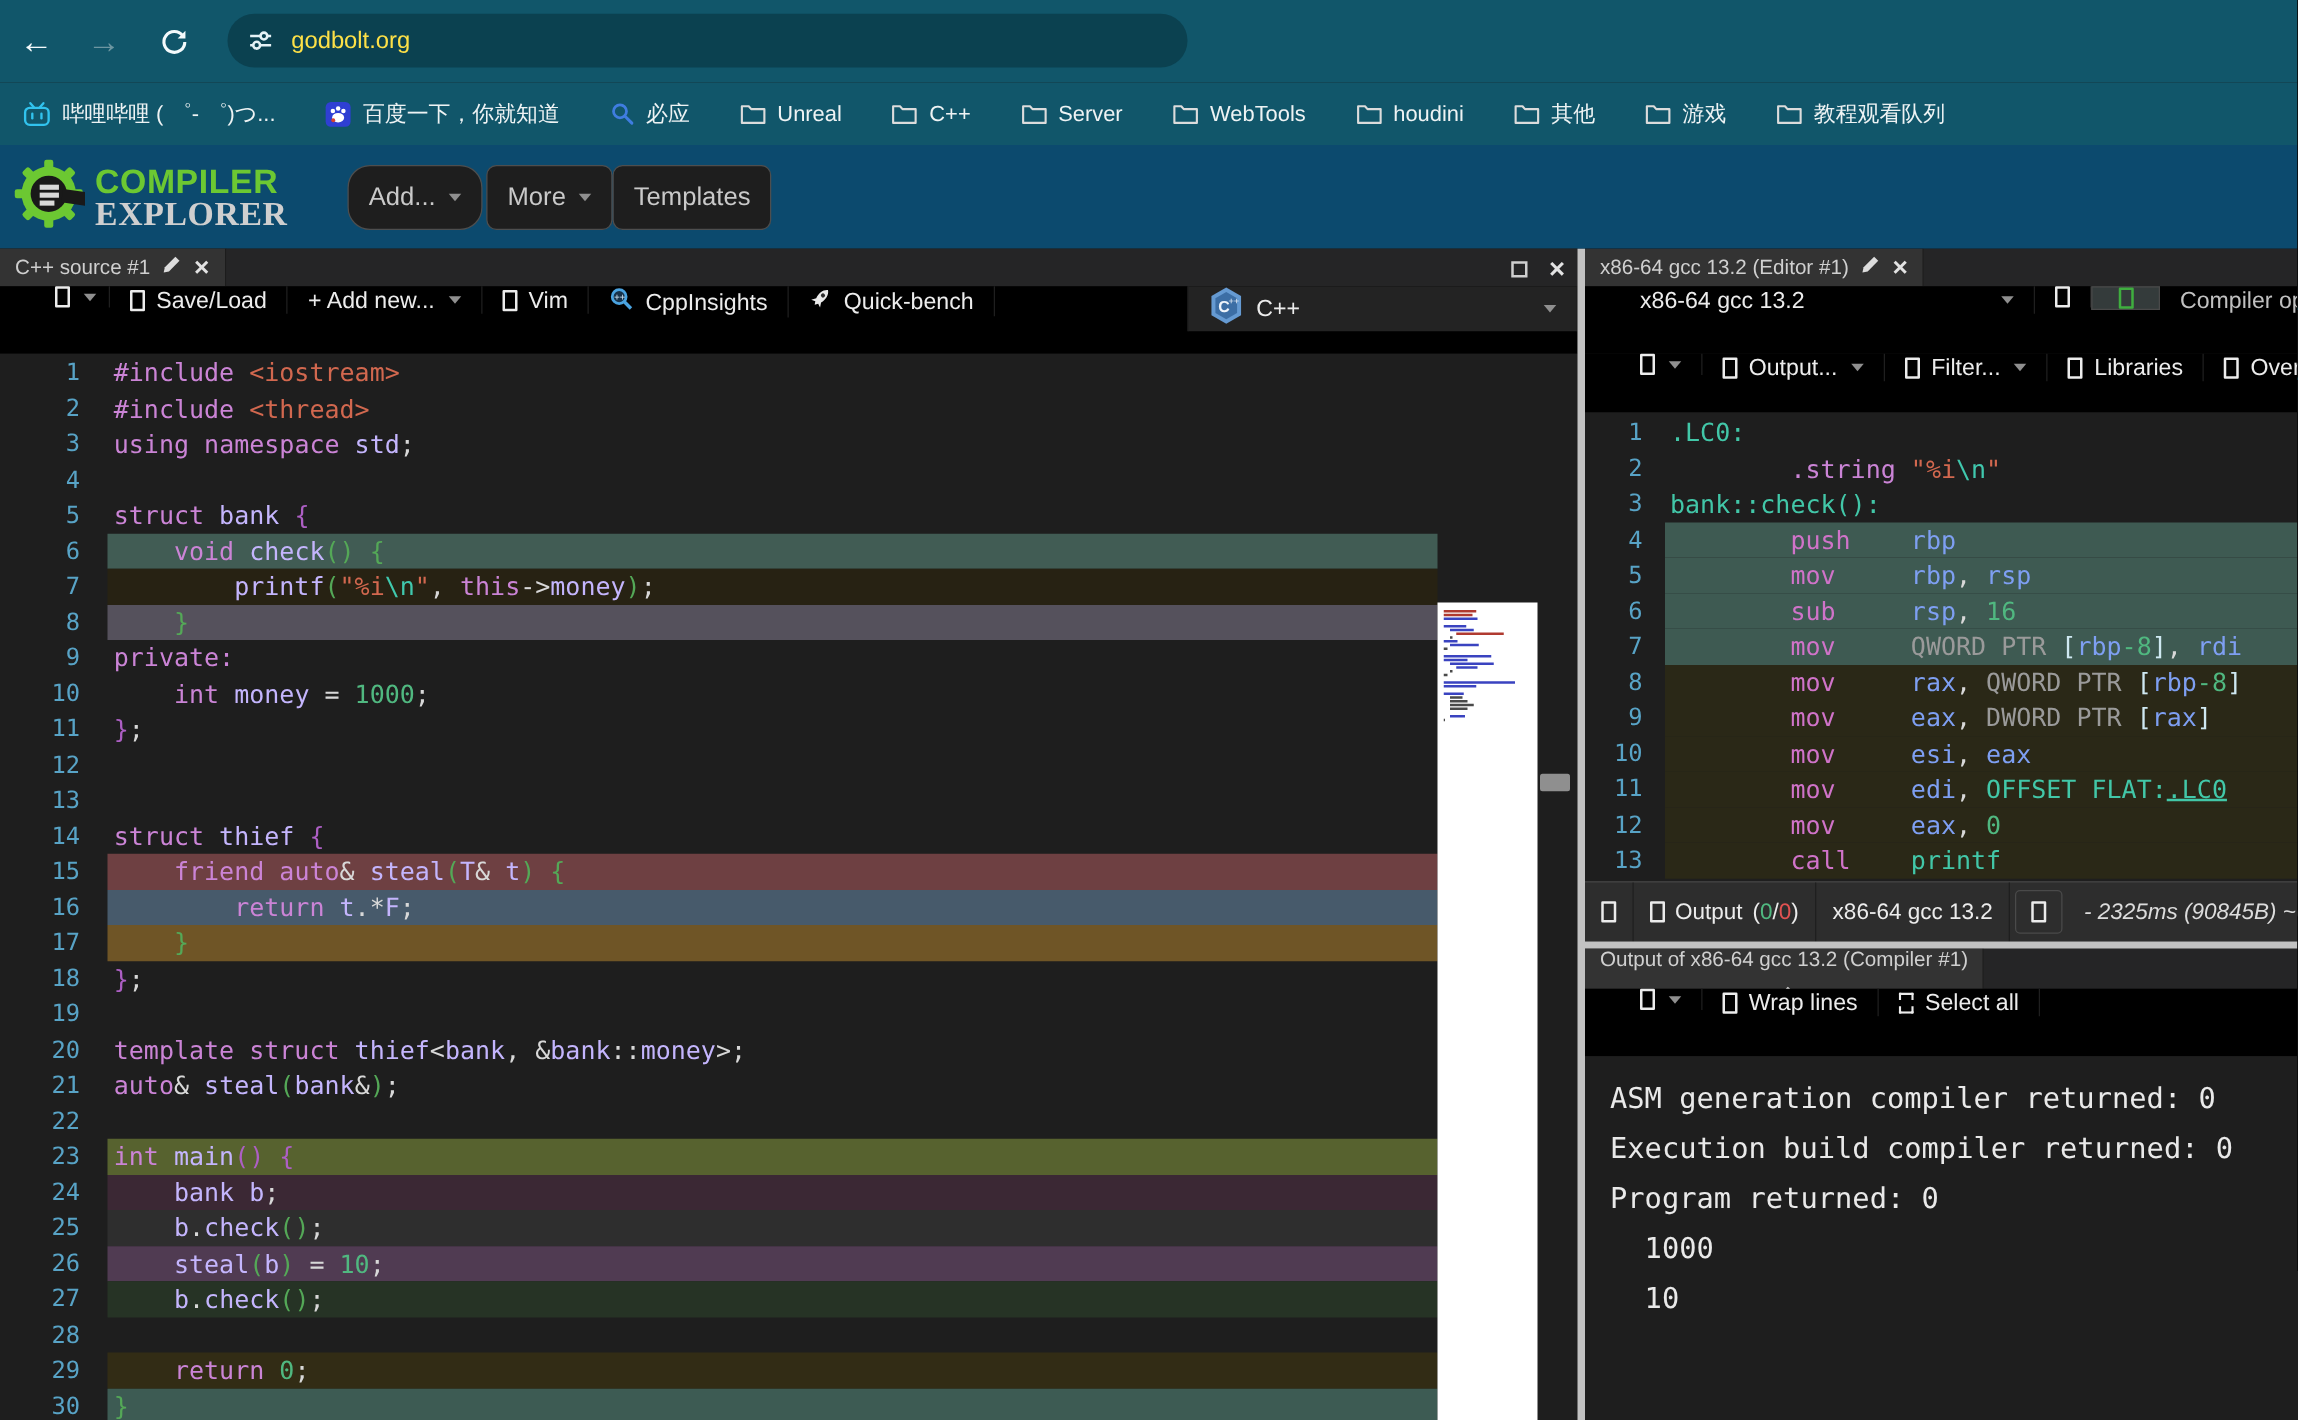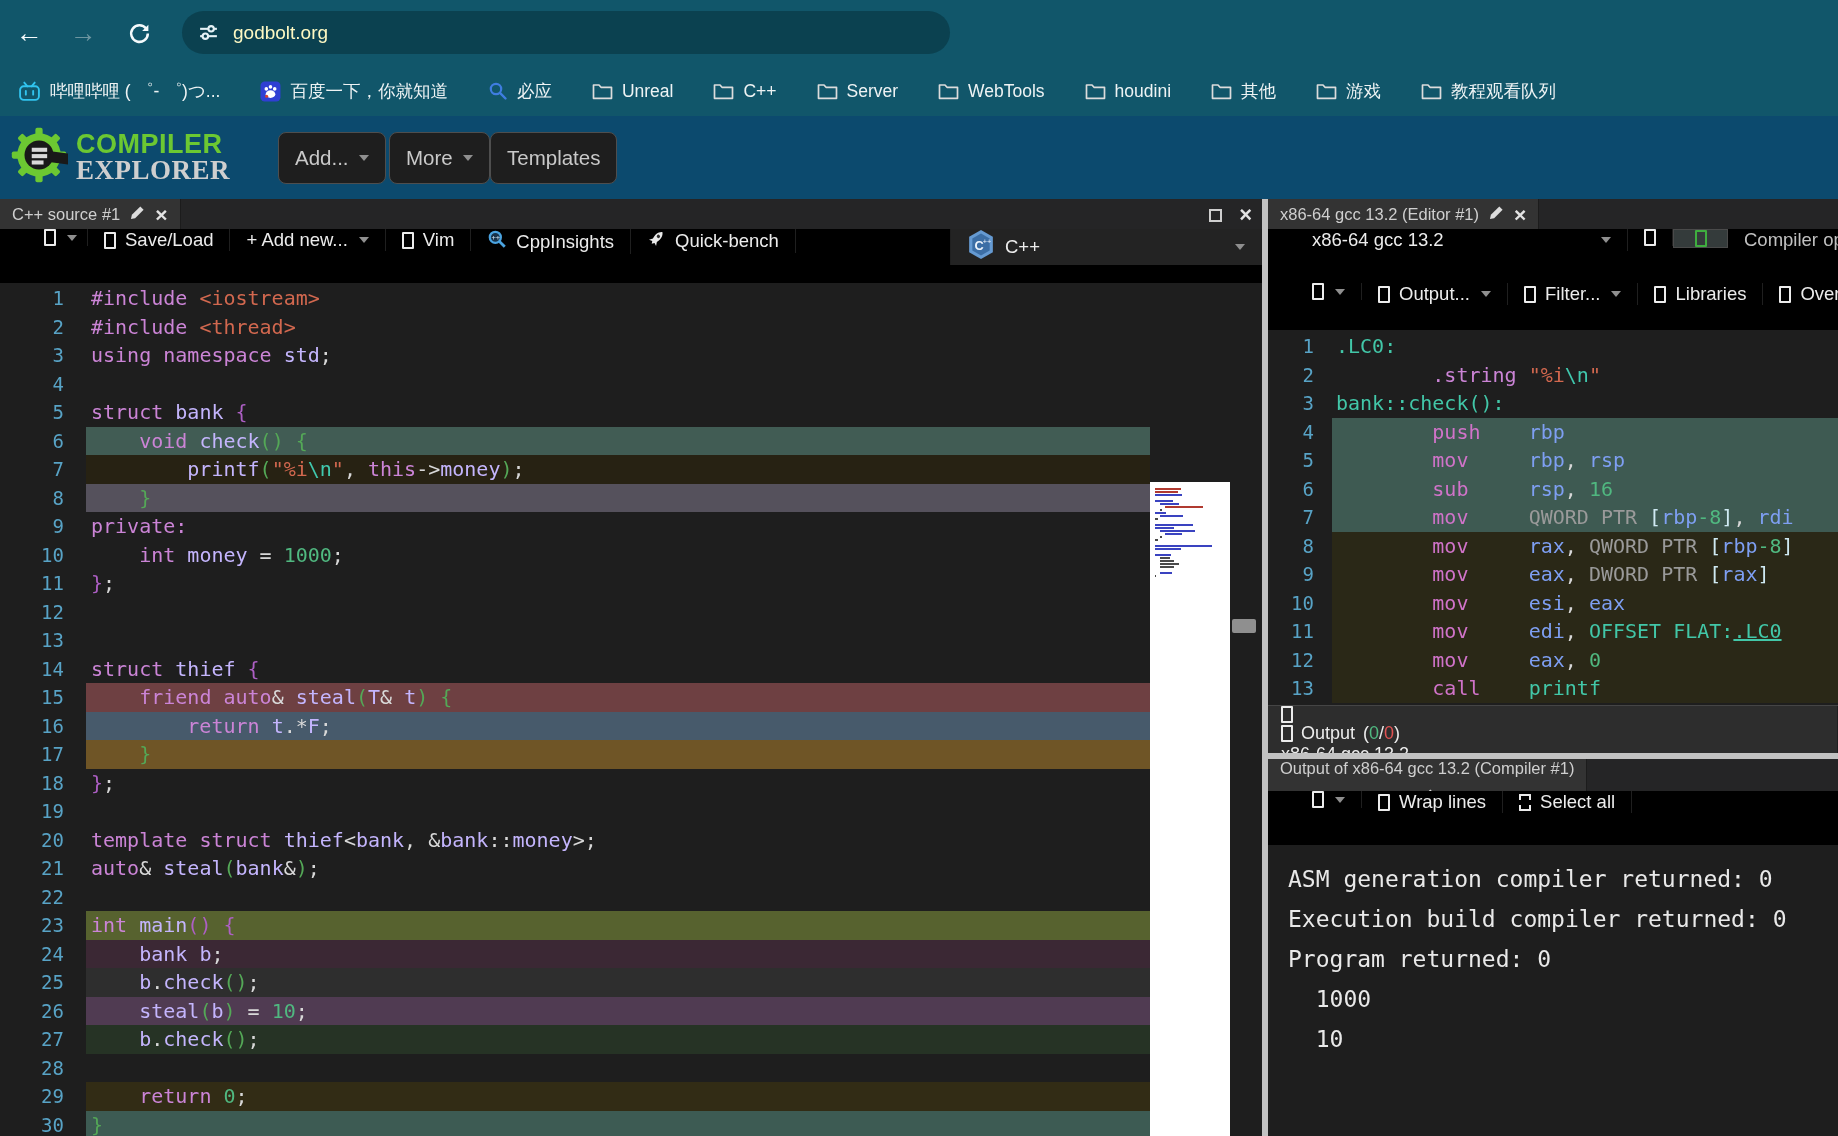--- a/index.html
+++ b/index.html
@@ -6,21 +6,21 @@
   html,body { background:#000; }
   #screen{ position:relative; width:1838px; height:1136px; overflow:hidden;
            font-family:"Liberation Sans","DejaVu Sans",sans-serif; background:#1b1b1b; }
 
   
   #chrome{ position:absolute; left:0; top:0; width:1838px; height:66px; background:#11566a; }
   .nav-ico{ position:absolute; top:14px; width:38px; height:38px; display:flex; align-items:center; justify-content:center;
             color:#f4fafc; font-size:27px; border-radius:50%; }
   #back-btn{ left:10px; } #fwd-btn{ left:64px; color:#6d96a1; } #reload-btn{ left:120px; }
   #url-pill{ position:absolute; left:182px; top:11px; width:768px; height:43px; background:#0b4150; border-radius:22px;
-             display:flex; align-items:center; color:#fef9c3; font-size:19px; }
+             display:flex; align-items:center; color:#fde047; font-size:19px; }
   #url-pill .tune{ margin:0 14px 0 16px; display:flex; }
   
   #bookmarks{ position:absolute; left:0; top:66px; width:1838px; height:50px; background:#11566a;
               display:flex; align-items:center; padding-left:18px; gap:40px; white-space:nowrap; }
   .bm{ display:flex; align-items:center; gap:9px; color:#eef3f4; font-size:17.5px; }
   
   #ce-header{ position:absolute; left:0; top:116px; width:1838px; height:83px; background:#0c4a6e; }
   #logo{ position:absolute; left:10px; top:10px; display:flex; align-items:center; gap:8px; }
   #logo .lt{ font-weight:bold; font-size:27px; line-height:26px; letter-spacing:.5px; }
   #logo .l1{ color:#6cc832; } #logo .l2{ color:#cfcfcf;font-family:Liberation Serif, serif; }
@@ -60,21 +60,21 @@
   .mmbar{ height:2px; margin-bottom:1px; }
   #vscroll-thumb{ position:absolute; left:1232px; top:420px; width:24px; height:14px; background:#8f8f8f; border-radius:2px; }
   
   #split-v{ position:absolute; left:1262px; top:199px; width:6px; height:937px; background:#c2c2c2; }
   #split-h{ position:absolute; left:1268px; top:753px; width:570px; height:6px; background:#c2c2c2; }
   
   #left-panel{ position:absolute; left:0; top:199px; width:1262px; height:937px; background:#1e1e1e; }
   #right-top{ position:absolute; left:1268px; top:199px; width:570px; height:554px; background:#1e1e1e; overflow:hidden; }
   #right-bottom{ position:absolute; left:1268px; top:759px; width:570px; height:377px; background:#1e1e1e; overflow:hidden; }
   #statusbar{ position:absolute; left:0; top:506px; width:100%; height:48px; background:#2d2d2d; border-top:1px solid #454545;
-              display:flex; align-items:stretch;flex-direction:column; }
+              display:flex; align-items:stretch; }
   .scell{ display:flex; align-items:center; gap:8px; padding:0 13px; border-right:1px solid #1f1f1f; color:#ececec; font-size:18px; white-space:nowrap; }
   .scell.btn{ border:1px solid #4a4a4a; border-radius:4px; margin:6px 4px; padding:0 12px; }
   .ok{ color:#50b880; } .err{ color:#e05252; }
   .timing{ font-style:italic; color:#dcdcdc; border-right:none; }
   #out-content{ padding:14px 0 0 20px; }
   .ol{ font-family:"DejaVu Sans Mono",monospace; font-size:23px; line-height:40px; color:#e9e9e9; white-space:pre; }
   .sel-cell{ justify-content:space-between; }
   .opt-field{ color:#c0c0c0; border-right:none; overflow:hidden; flex:1; }
   .greencell{ background:#343b3b; border:1px solid #4a4a4a; justify-content:center; }
 </style>
@@ -226,21 +226,21 @@
           <rect x="24" y="24" width="17" height="4.5" fill="#d9d9d9"></rect>
           <rect x="24" y="31" width="17" height="4.5" fill="#d9d9d9"></rect>
           <rect x="24" y="38" width="13" height="4.5" fill="#d9d9d9"></rect>
         </svg>
       </span>
       <span>
         <div class="lt l1">COMPILER</div>
         <div class="lt l2">EXPLORER</div>
       </span>
     </div>
-    <div class="hdr-btn" style="left:278px;">
+    <div class="hdr-btn" style="left:278px;border-radius:18px;">
       <span>Add...</span>
         <span class="caret"></span>
     </div>
     <div class="hdr-btn" style="left:389px;">
       <span>More</span>
         <span class="caret"></span>
     </div>
     <div class="hdr-btn" style="left:490px;">
       <span>Templates</span>
     </div>

